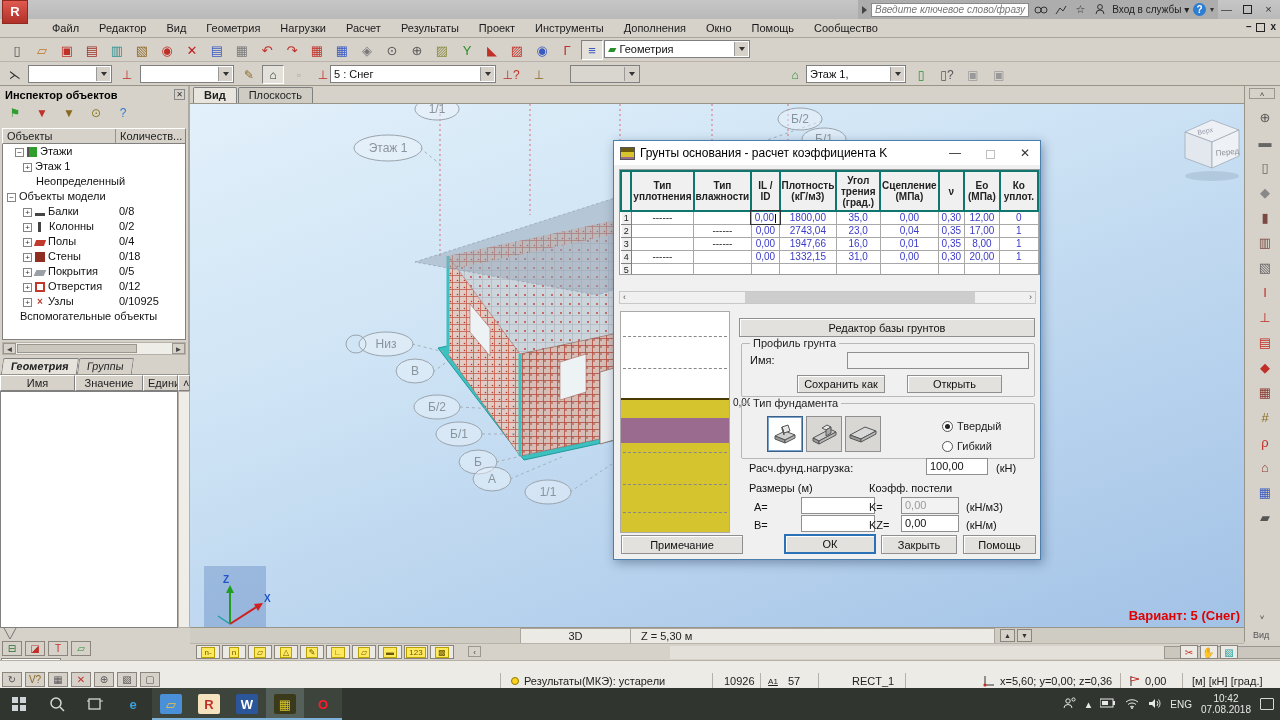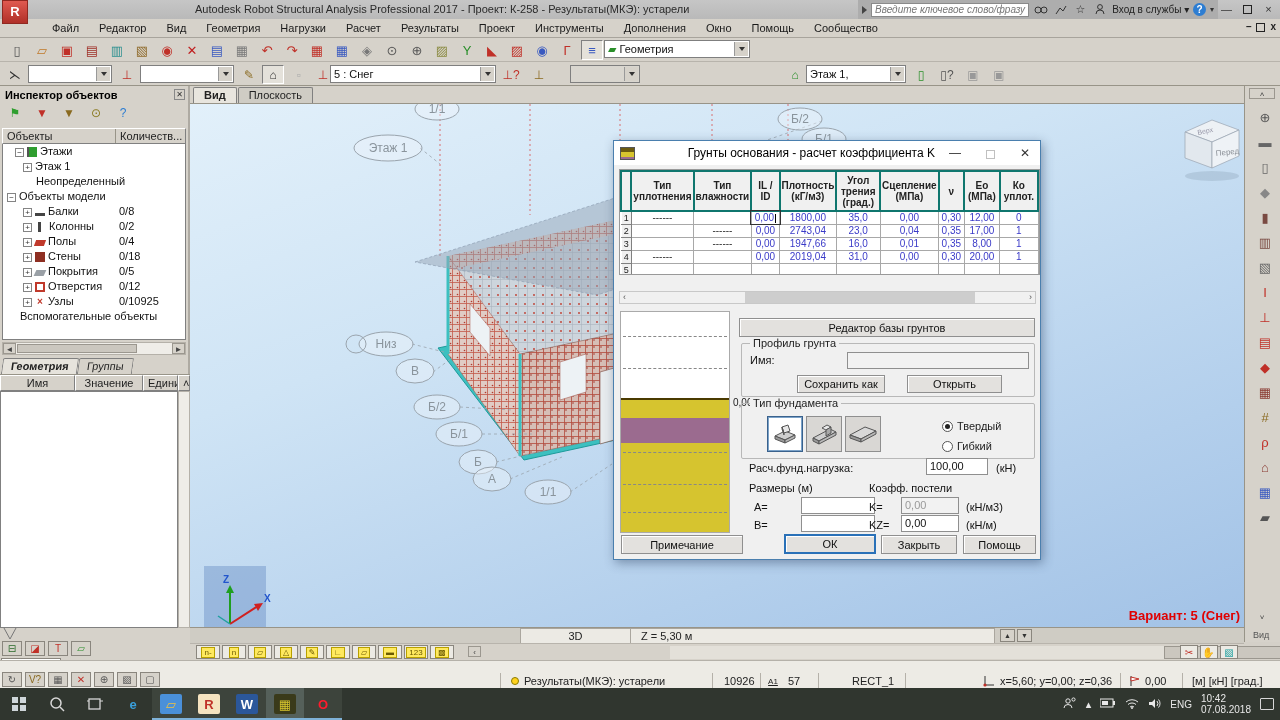--- a/index.html
+++ b/index.html
@@ -105,28 +105,28 @@
 
   
   #taskbar { left:0; top:688px; width:1280px; height:32px; background:#30362f; display:flex; align-items:center; }
   .tk { width:38px; height:32px; display:flex; align-items:center; justify-content:center; position:relative; }
   .tk.open { background:#3d443c; box-shadow:inset 0 -2px 0 #7fb2d8; }
   .tk.active { background:#55605a; }
   .winlogo { width:14px; height:14px; display:grid; grid-template-columns:6px 6px; grid-template-rows:6px 6px; gap:2px; }
   .winlogo span { background:#cfd6da; }
   .tk-ico-box { width:22px; height:20px; display:flex; align-items:center; justify-content:center; border-radius:2px; font-size:13px; font-weight:bold; }
   #tray { position:absolute; right:6px; top:0; height:32px; display:flex; align-items:center; gap:9px; color:#e8e8e8; font-size:10px; }
-  #tray .clock { text-align:left; line-height:11px; }
+  #tray .clock { text-align:center; line-height:11px; }
   .trayglyph { font-size:11px; color:#e8e8e8; }
   .notif { width:14px; height:12px; border:1px solid #d8d8d8; border-radius:1px; }
 
   
   #dialog { left:613px; top:140px; width:428px; height:420px; background:#f0f0f0; border:1px solid #4a7fae; box-shadow:2px 3px 10px rgba(40,60,90,.45); z-index:20; }
   #dlg-title { position:absolute; left:0; top:0; width:100%; height:24px; background:#fff; display:flex; align-items:center; padding-left:6px; gap:5px; }
-  #dlg-title .t { font-size:12px; color:#000; flex:1;text-align:right; }
+  #dlg-title .t { font-size:12px; color:#000; flex:1; }
   #dlg-icon { width:15px; height:13px; background:linear-gradient(#6b5b10 0 4px,#d8c52e 4px 9px,#9b6b8f 9px 100%); border:1px solid #555; }
   .dlg-wbtn { width:30px; height:22px; display:flex; align-items:center; justify-content:center; font-size:12px; color:#333; }
   .dlg-wbtn.dis { color:#c0c0c0; }
   #dlg-table-wrap { position:absolute; left:5px; top:28px; width:421px; height:106px; overflow:hidden; background:#fff; border:1px solid #999; }
   #dlg-table { border-collapse:collapse; table-layout:fixed; font-size:10px; }
   #dlg-table th { border:2px solid #0f766e; background:#f0f0f0; font-weight:bold; padding:0 1px; font-size:10px; line-height:11px; height:40px; }
   #dlg-table td { border:1px solid #a8a8a8; height:13px; text-align:center; color:#3a3ac8; font-size:10px; padding:0 1px; white-space:nowrap; overflow:hidden; }
   #dlg-table td.rowno { background:#f0f0f0; color:#222; border-color:#fff #808080 #808080 #fff; font-size:9px; }
   #dlg-table td.dash { color:#333; }
   #dlg-table td.sel { outline:1px solid #333; }
@@ -150,21 +150,20 @@
   .rdot { width:11px; height:11px; border-radius:50%; border:1px solid #555; background:#fff; display:flex; align-items:center; justify-content:center; }
   .rdot.on:after { content:""; width:5px; height:5px; border-radius:50%; background:#222; }
   #dlg-ok { border:2px solid #2a71b8; font-weight:normal; }
 </style>
 </head>
 <body>
 
 <div id="stage">
 
   <div class="abs" id="titlebar">
-    <div class="abs" id="apptitle">Autodesk Robot Structural Analysis Professional 2017 - Проект: К-258 - Результаты(МКЭ): устарели</div>
     <div class="abs" id="tb-search-zone">
       <span class="tb-arrow"></span>
       <span id="tb-search">Введите ключевое слово/фразу</span>
       <span class="tbico">
         <svg width="14" height="10">
             <circle cx="4" cy="5" r="3" fill="none" stroke="#333"></circle>
             <circle cx="10" cy="5" r="3" fill="none" stroke="#333"></circle>
           </svg>
       </span>
       <span class="tbico">
@@ -728,21 +727,21 @@
               <td>0,01</td>
               <td>0,35</td>
               <td>8,00</td>
               <td>1</td>
             </tr>
             <tr>
               <td class="rowno">4</td>
               <td class="dash">------</td>
               <td></td>
               <td>0,00</td>
-              <td>2019,04</td>
+              <td>1332,15</td>
               <td>31,0</td>
               <td>0,00</td>
               <td>0,30</td>
               <td>20,00</td>
               <td>1</td>
             </tr>
             <tr>
               <td class="rowno">5</td>
               <td></td>
               <td></td>

